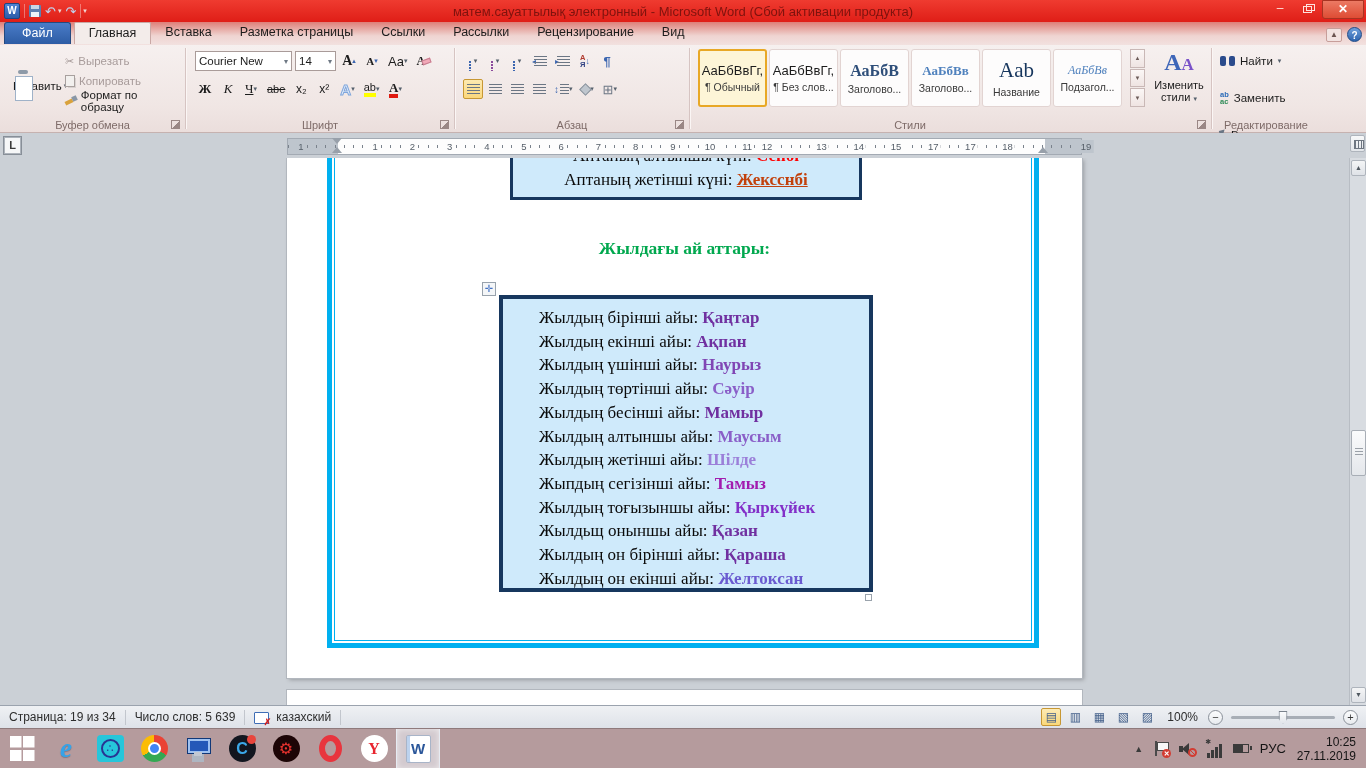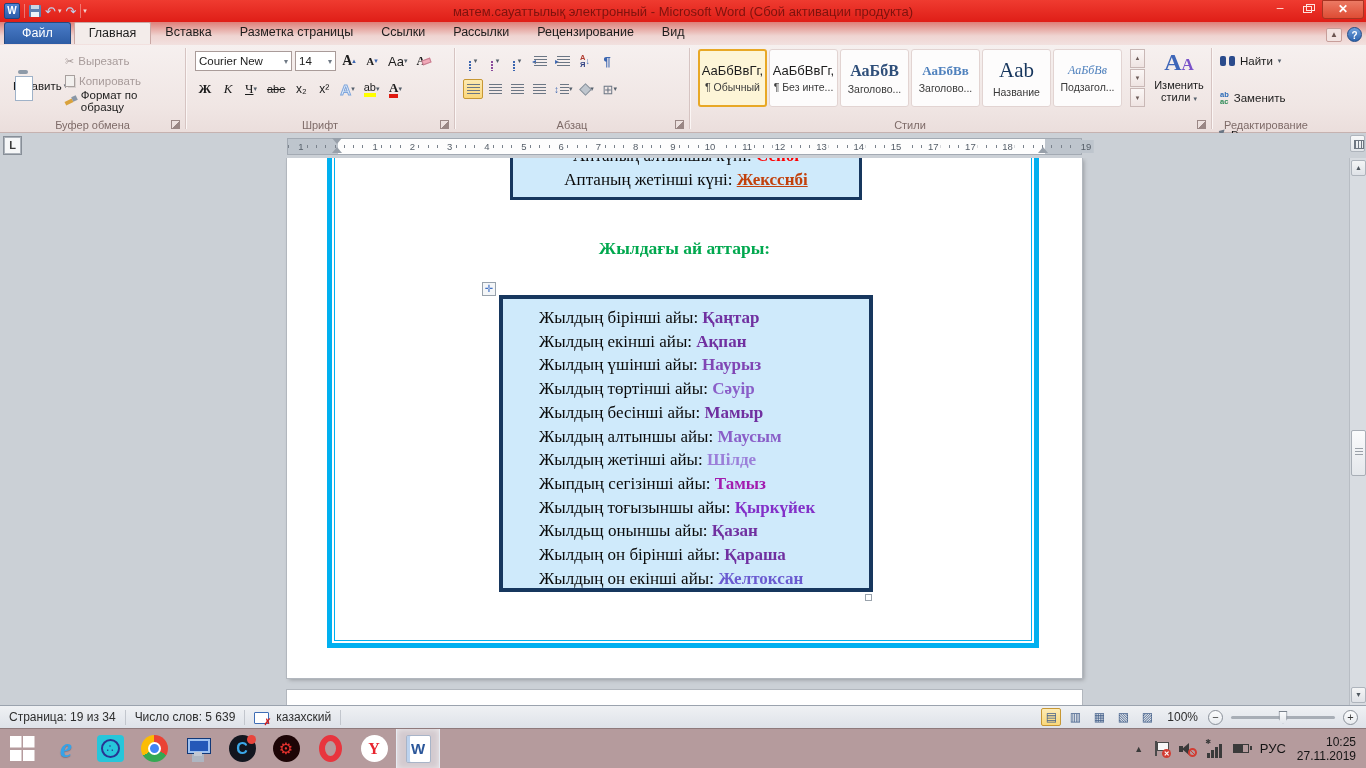--- a/index.html
+++ b/index.html
@@ -400,21 +400,21 @@
     <div class="gsep" style="left:689px;"></div>
 
     <div class="group" style="left:690px;width:521px;">
       <div class="styles-gallery" id="styles-gallery">
           <div class="style-item sel">
             <div class="sp sp-norm">АаБбВвГг,</div>
             <div class="sn">¶ Обычный</div>
           </div>
           <div class="style-item">
             <div class="sp sp-norm">АаБбВвГг,</div>
-            <div class="sn">¶ Без инте...</div>
+            <div class="sn">¶ Без слов...</div>
           </div>
           <div class="style-item">
             <div class="sp sp-h1">АаБбВ</div>
             <div class="sn">Заголово...</div>
           </div>
           <div class="style-item">
             <div class="sp sp-h2">АаБбВв</div>
             <div class="sn">Заголово...</div>
           </div>
           <div class="style-item">
@@ -473,21 +473,21 @@
           <span class="rn" style="left: 124.4px;">2</span>
           <span class="rn" style="left: 161.6px;">3</span>
           <span class="rn" style="left: 198.8px;">4</span>
           <span class="rn" style="left: 236px;">5</span>
           <span class="rn" style="left: 273.2px;">6</span>
           <span class="rn" style="left: 310.4px;">7</span>
           <span class="rn" style="left: 347.6px;">8</span>
           <span class="rn" style="left: 384.8px;">9</span>
           <span class="rn" style="left: 422px;">10</span>
           <span class="rn" style="left: 459.2px;">11</span>
-          <span class="rn" style="left: 492px;">12</span>
+          <span class="rn" style="left: 479px;">12</span>
           <span class="rn" style="left: 533.6px;">13</span>
           <span class="rn" style="left: 570.8px;">14</span>
           <span class="rn" style="left: 608px;">15</span>
           <span class="rn" style="left: 645.2px;">17</span>
           <span class="rn" style="left: 682.4px;">17</span>
           <span class="rn" style="left: 719.6px;">18</span>
           <span class="rn rn-gray" style="left: 798px;">19</span>
         </div>
       <div class="ind ind-fl"></div>
       <div class="ind ind-bl"></div>

